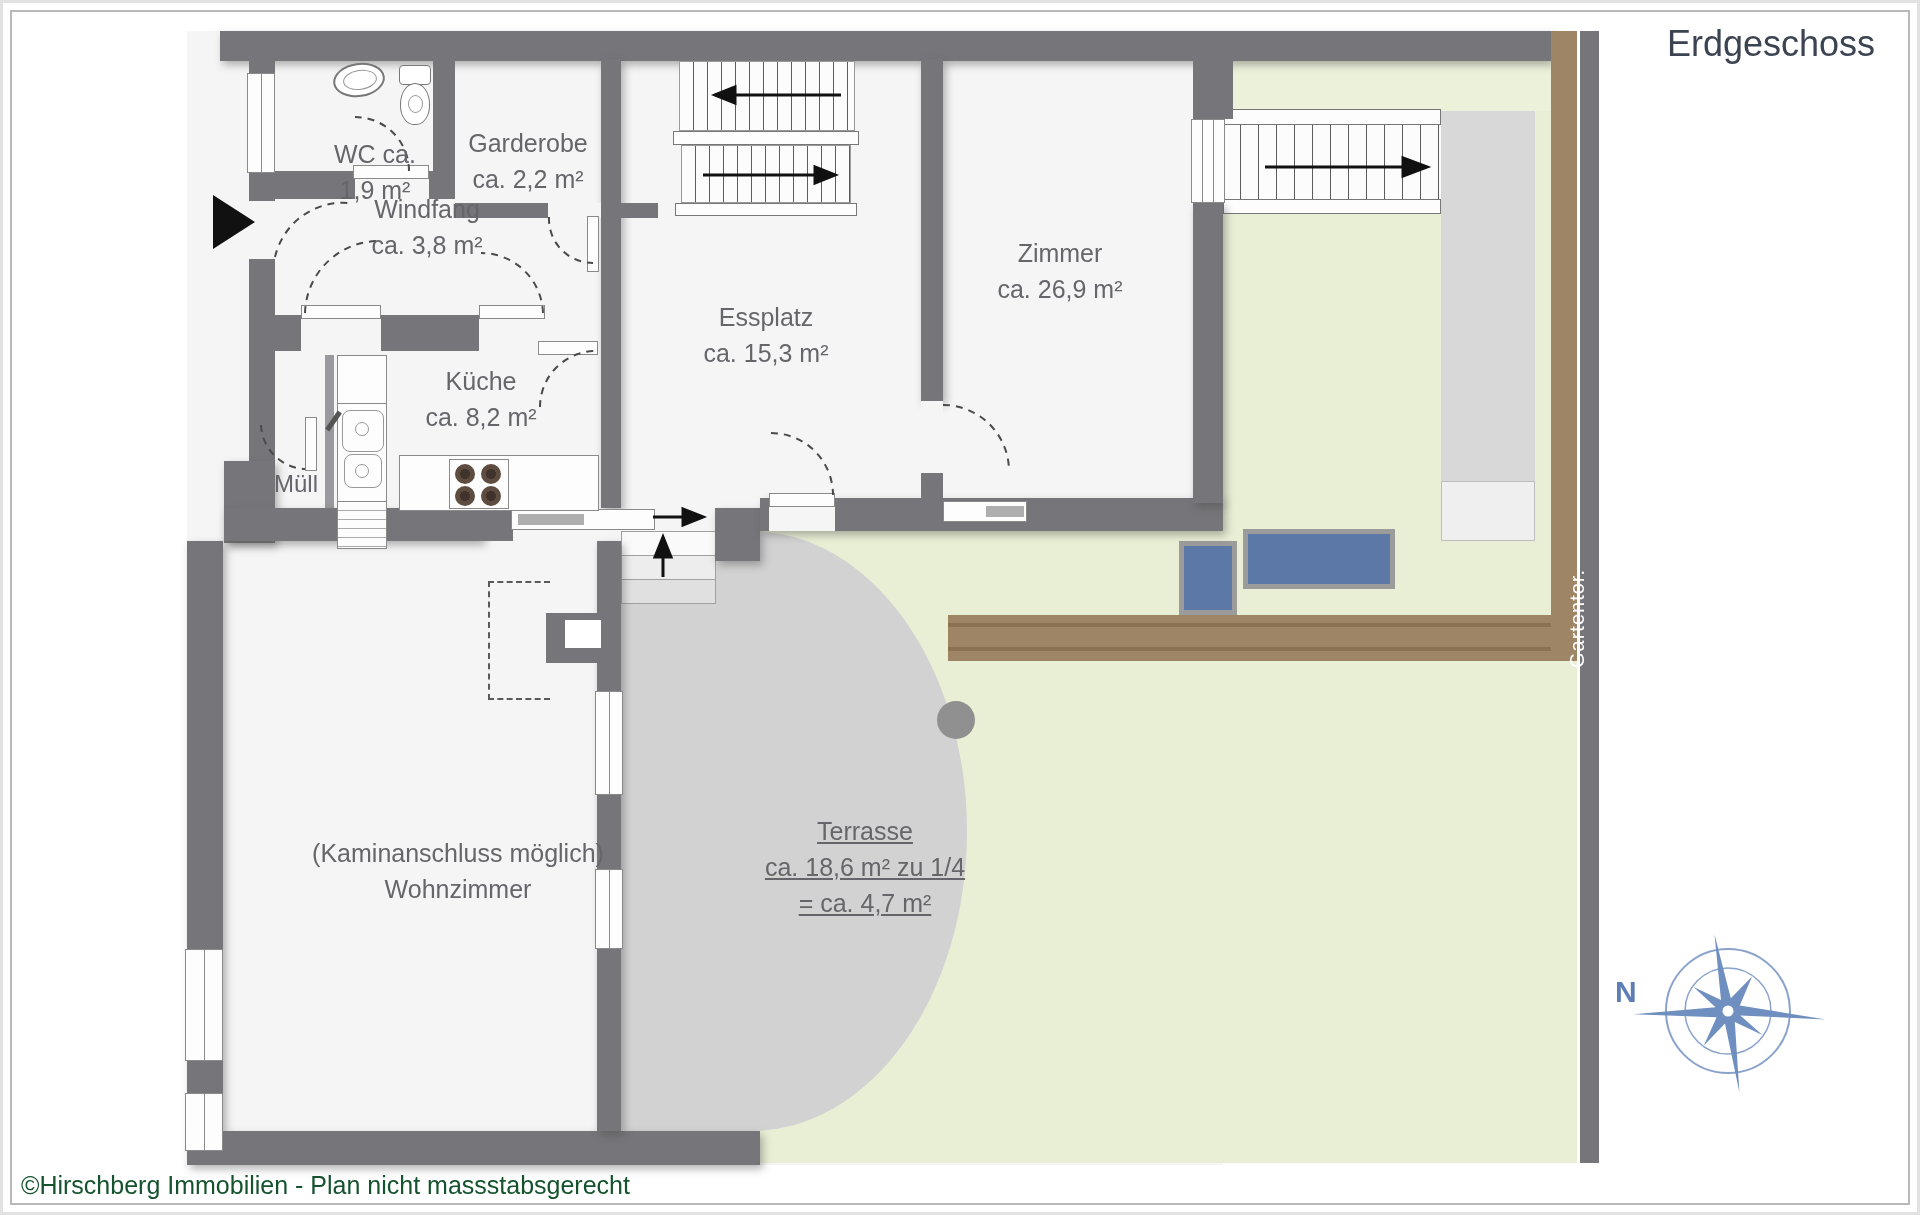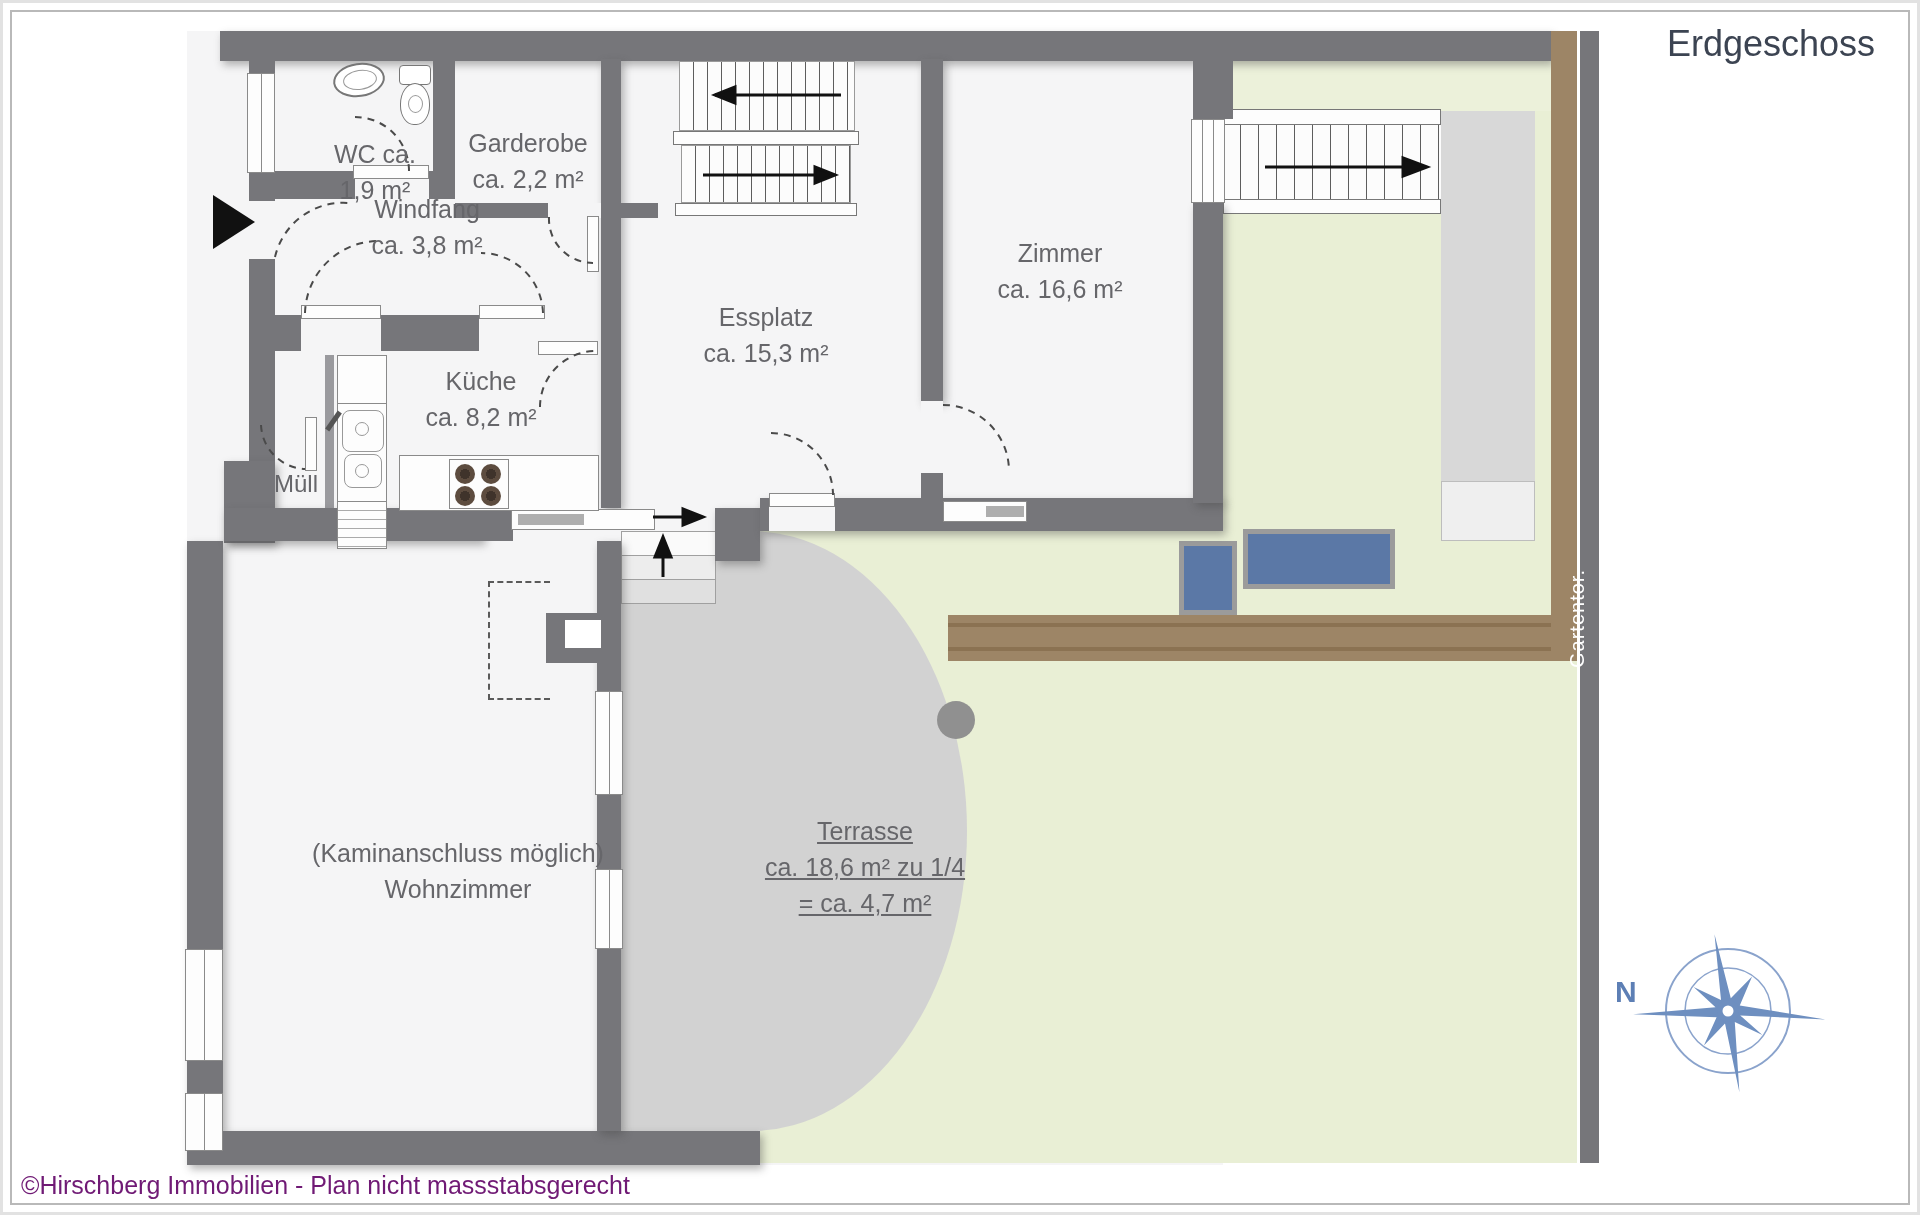--- a/index.html
+++ b/index.html
@@ -19,21 +19,21 @@
      background-image:repeating-linear-gradient(to right,transparent 0 13px,#5d5d5d 13px 14px);}
   .treads-v2{position:absolute;background:#fcfcfc;
      background-image:repeating-linear-gradient(to right,transparent 0 17px,#5d5d5d 17px 18px);}
   .band{position:absolute;background:#fdfdfd;border:1px solid #777;box-sizing:border-box;}
   .step{position:absolute;background:#f1f1f1;border:1px solid #a0a0a0;box-sizing:border-box;}
   .room-label{position:absolute;transform:translate(-50%,-50%);text-align:center;
      color:#66666a;font-size:25px;line-height:36px;white-space:nowrap;z-index:40;}
   .room-label.small{font-size:24px;}
   .room-wohnzimmer .line:nth-child(3){margin-top:16px;}
   #title{position:absolute;top:20px;right:42px;font-size:36px;color:#3c4452;z-index:55;}
-  #footer{position:absolute;left:18px;top:1168px;font-size:25px;color:#701a75;z-index:55;}
+  #footer{position:absolute;left:18px;top:1168px;font-size:25px;color:#14532d;z-index:55;}
   #gartentor{position:absolute;left:1563px;top:528px;width:34px;height:175px;
      writing-mode:vertical-rl;transform:rotate(180deg);color:#ffffff;font-size:20px;
      letter-spacing:1px;z-index:52;text-align:center;}
   #north-label{position:absolute;left:1612px;top:972px;font-size:30px;font-weight:bold;
      color:#5d7fb5;z-index:55;}
   svg.overlay{position:absolute;left:0;top:0;z-index:35;pointer-events:none;}
   .blue{position:absolute;background:#5b78a6;border:5px solid #9b9b9b;box-sizing:border-box;}
   .fixture{position:absolute;background:#fdfdfd;border:1px solid #8a8a8a;box-sizing:border-box;}
   .burner{position:absolute;width:20px;height:20px;border-radius:50%;
      background:radial-gradient(circle at 50% 50%, #3f332b 0 35%, #5d4c3f 36% 100%);}
@@ -223,21 +223,21 @@
   <div class="room-label room-essplatz" style="left:763px;top:332px;">
       <div class="line">Essplatz</div>
       <div class="line">ca. 15,3 m²</div>
     </div>
   <div class="room-label room-kueche" style="left:478px;top:396px;">
       <div class="line">Küche</div>
       <div class="line">ca. 8,2 m²</div>
     </div>
   <div class="room-label room-zimmer" style="left:1057px;top:268px;">
       <div class="line">Zimmer</div>
-      <div class="line">ca. 16,6 m²</div>
+      <div class="line">ca. 26,9 m²</div>
     </div>
   <div class="room-label room-wohnzimmer" style="left:455px;top:868px;">
       <div class="line">(Kaminanschluss möglich)</div>
       <div class="line">Wohnzimmer</div>
     </div>
   <div class="room-label room-terrasse" style="left:862px;top:864px;text-decoration:underline;">
       <div class="line">Terrasse</div>
       <div class="line">ca. 18,6 m² zu 1/4</div>
       <div class="line">= ca. 4,7 m²</div>
     </div>

